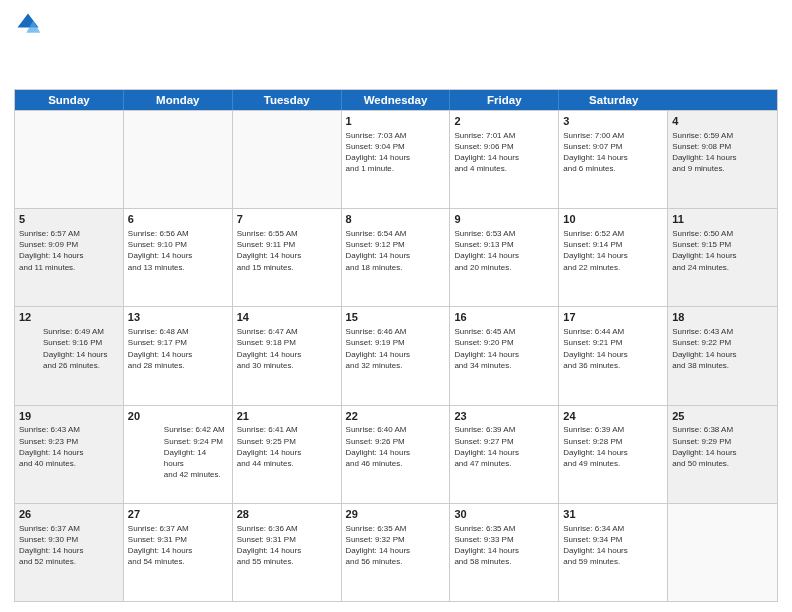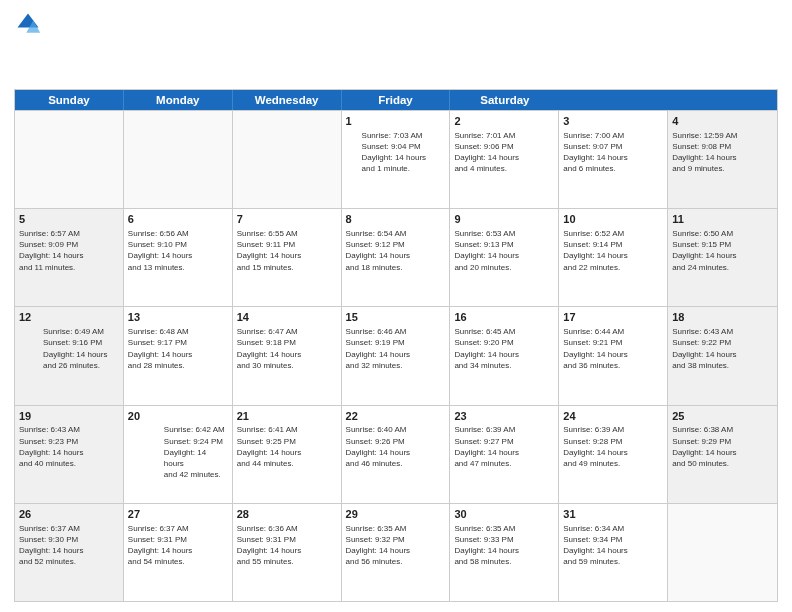--- a/index.html
+++ b/index.html
@@ -125,53 +125,54 @@
     <div class="title-block">
       <div class="month-title"></div>
       <div class="location"></div>
     </div>
   </div>
 
   <div class="calendar">
     <div class="cal-header-row">
     <div class="cal-header-cell">Sunday</div>
         <div class="cal-header-cell">Monday</div>
+        <div class="cal-header-cell">Tuesday</div>
         <div class="cal-header-cell">Wednesday</div>
         <div class="cal-header-cell">Friday</div>
         <div class="cal-header-cell">Saturday</div>
       </div>
     <div class="cal-body">
     <div class="cal-week">
           <div class="cal-cell empty"></div>
           <div class="cal-cell empty"></div>
           <div class="cal-cell empty"></div>
           <div class="cal-cell">
             <div class="day-number">1</div>
-            <div class="cell-info" style="white-space: pre-line; margin-left: 16px;">Sunrise: 7:03 AM
+            <div class="cell-info" style="white-space: pre-line;">Sunrise: 7:03 AM
 Sunset: 9:04 PM
 Daylight: 14 hours
 and 1 minute.</div>
           </div>
           <div class="cal-cell">
             <div class="day-number">2</div>
             <div class="cell-info" style="white-space: pre-line;">Sunrise: 7:01 AM
 Sunset: 9:06 PM
 Daylight: 14 hours
 and 4 minutes.</div>
           </div>
           <div class="cal-cell">
             <div class="day-number">3</div>
             <div class="cell-info" style="white-space: pre-line;">Sunrise: 7:00 AM
 Sunset: 9:07 PM
 Daylight: 14 hours
 and 6 minutes.</div>
           </div>
           <div class="cal-cell shaded">
             <div class="day-number">4</div>
-            <div class="cell-info" style="white-space: pre-line;">Sunrise: 12:59 AM
+            <div class="cell-info" style="white-space: pre-line;">Sunrise: 6:59 AM
 Sunset: 9:08 PM
 Daylight: 14 hours
 and 9 minutes.</div>
           </div>
         </div>
         <div class="cal-week">
           <div class="cal-cell shaded">
             <div class="day-number">5</div>
             <div class="cell-info" style="white-space: pre-line;">Sunrise: 6:57 AM
 Sunset: 9:09 PM

